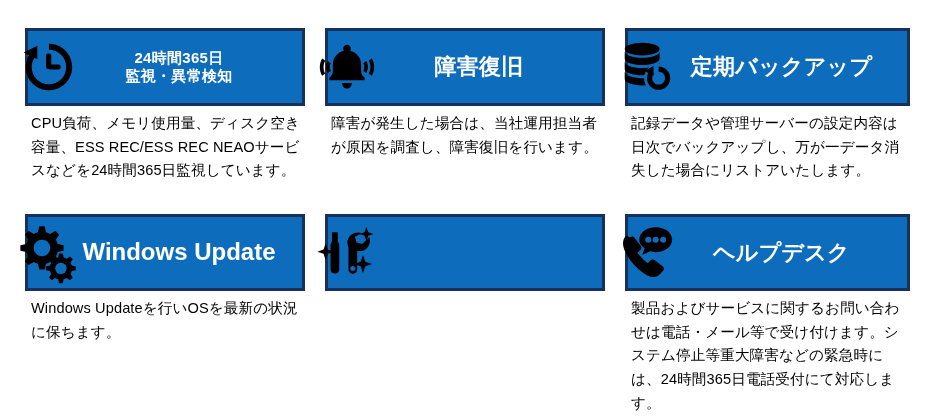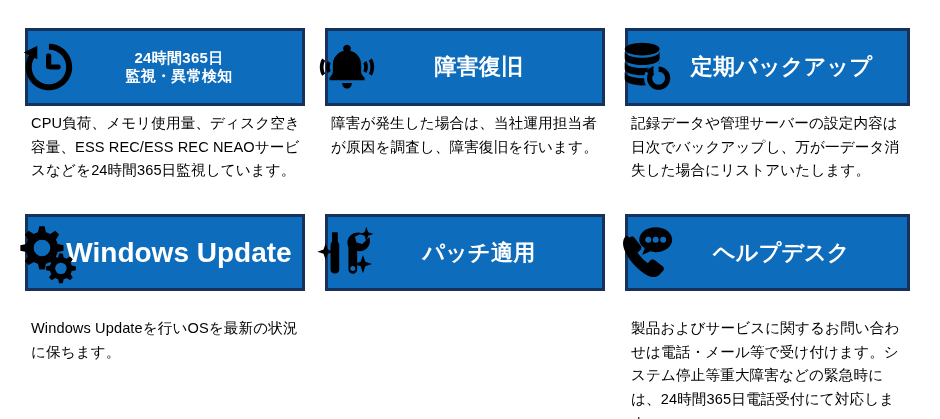--- a/index.html
+++ b/index.html
@@ -55,21 +55,21 @@
     line-height: 1.18;
     letter-spacing: 0.3px;
     padding-left: 34px;
     padding-right: 6px;
     box-sizing: border-box;
     width: 100%;
     white-space: pre-line;
   }
   .title-jp      { font-size: 22px; }
   .title-jp-2l   { font-size: 15px; }
-  .title-en      { font-size: 28px; letter-spacing: 0px; }
+  .title-en      { font-size: 24px; letter-spacing: 0px; }
 
   
   .icon-wrap {
     position: absolute;
     left: -12px;
     top: 50%;
     transform: translateY(-50%);
     width: 62px;
     height: 62px;
     display: block;
@@ -82,21 +82,21 @@
     top: 84px;
     left: 6px;
     width: 272px;
     color: #000000;
     font-size: 14.6px;
     line-height: 1.62;
     white-space: pre-line;
     letter-spacing: 0.1px;
   }
   .col-3 .body-text { width: 278px; }
-  .row-2 .body-text { top: 83px; margin-top: 20px; }
+  .row-2 .body-text { top: 83px; }
 </style>
 </head>
 <body>
 
 <div id="grid">
 
   <div class="card col-1 row-1">
     <div class="header-box">
       <span class="icon-wrap">
         <svg viewBox="0 0 64 64" xmlns="http://www.w3.org/2000/svg">
@@ -167,21 +167,20 @@
       <span class="icon-wrap">
         <svg viewBox="0 0 64 64" xmlns="http://www.w3.org/2000/svg">
           <path d="M16.5 10.5 L22.5 10.5 L22.5 20 L24 23 L24 49 C24 51.5 22.2 53.2 19.5 53.2 C16.8 53.2 15 51.5 15 49 L15 23 L16.5 20 Z" fill="#000000"></path>
           <path d="M47.3 11.5 C43.4 9.9 38.6 10.8 35.5 13.9 C32.2 17.2 31.5 22.2 33.5 26.2 L33.5 49 C33.5 51.6 35.5 53.5 38 53.5 C40.5 53.5 42.5 51.6 42.5 49 L42.5 29.8 C46 30.7 49.9 29.7 52.6 27 C55.6 23.9 56.5 19.3 55 15.5 L47.8 22.7 L41.8 21.1 L40.2 15.1 Z" fill="#000000"></path>
           <circle cx="38" cy="48" r="2.6" fill="#0e6cbd"></circle>
           <path d="M10 22 L12.2 28.4 L18.6 30.6 L12.2 32.8 L10 39.2 L7.8 32.8 L1.4 30.6 L7.8 28.4 Z" fill="#000000"></path>
           <path d="M52 5 L53.9 10.5 L59.4 12.4 L53.9 14.3 L52 19.8 L50.1 14.3 L44.6 12.4 L50.1 10.5 Z" fill="#000000"></path>
           <path d="M48.5 34 L50.9 41 L57.9 43.4 L50.9 45.8 L48.5 52.8 L46.1 45.8 L39.1 43.4 L46.1 41 Z" fill="#000000"></path>
         </svg>
       </span>
-      <div class="header-title title-jp">パッチ適用</div>
     </div>
   </div>
 
   <div class="card col-3 row-2">
     <div class="header-box">
       <span class="icon-wrap">
         <svg viewBox="0 0 64 64" xmlns="http://www.w3.org/2000/svg">
           <path d="M10.5 14 C7.5 17 6.5 21.5 7.8 26 C10.5 36.5 22 50 33 55.5 C37.5 57.8 42 57.2 45 54.2 L48.5 50.7 C50 49.2 49.8 46.9 48.1 45.6 L40.2 39.5 C38.6 38.2 36.3 38.5 35 40.1 L33 42.6 C29.5 40.3 24.5 35.2 22.2 31.5 L24.7 29.5 C26.3 28.2 26.6 25.9 25.3 24.3 L19.2 16.4 C17.9 14.7 15.6 14.5 14.1 16 Z" fill="#000000"></path>
           <path d="M41 5.5 C50.4 5.5 58 11.2 58 18.3 C58 25.4 50.4 31.1 41 31.1 C39 31.1 37.1 30.8 35.3 30.3 L27 34 L29.6 27.2 C26.3 24.9 24 21.8 24 18.3 C24 11.2 31.6 5.5 41 5.5 Z" fill="#000000"></path>
           <circle cx="33.3" cy="18.3" r="3.1" fill="#0e6cbd"></circle>

